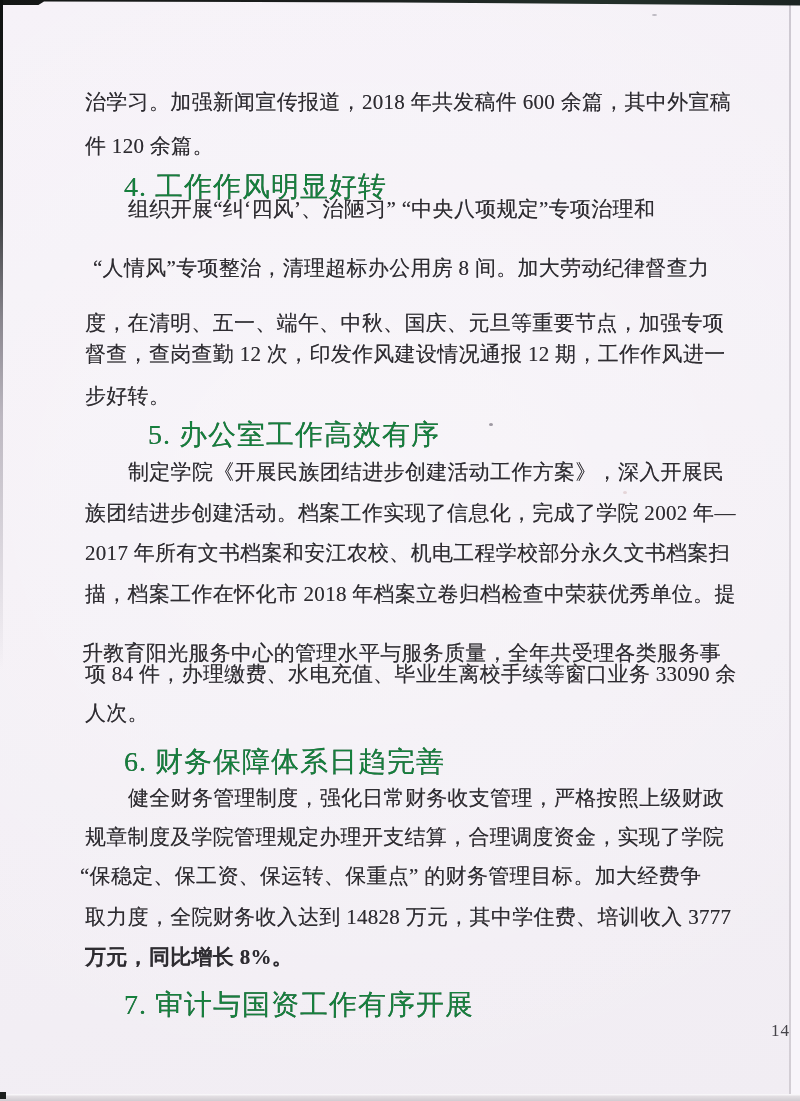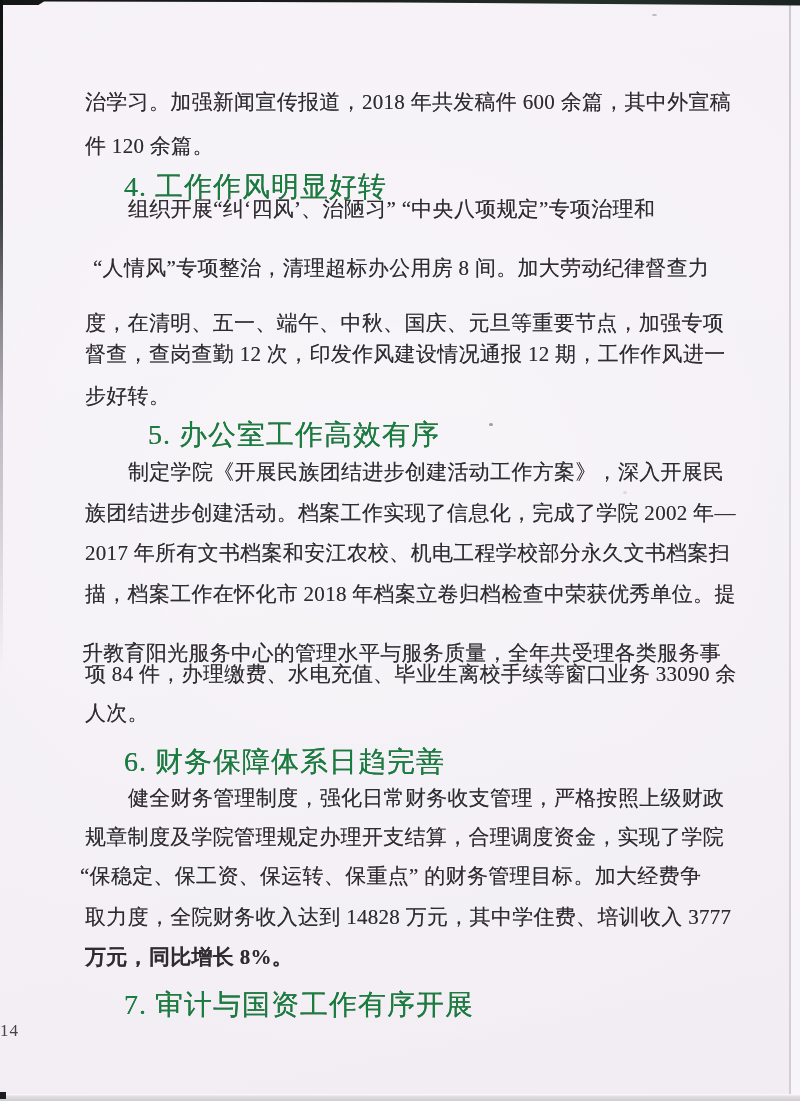--- a/index.html
+++ b/index.html
@@ -70,21 +70,21 @@
   .heading {
     font-weight: normal;
     font-size: 28px;
     color: #15803d;
     letter-spacing: 1px;
     text-shadow: 0 0 0.6px rgba(25,23,27,0.7);
   }
   .page-number {
     position: absolute;
     left: 0; width: 790px;
-    text-align: left;
+    text-align: right;
     font-size: 17px;
     color: #454349;
     letter-spacing: 1px;
   }
   .speck {
     position: absolute;
     border-radius: 50%;
   }
 </style>
 </head>

